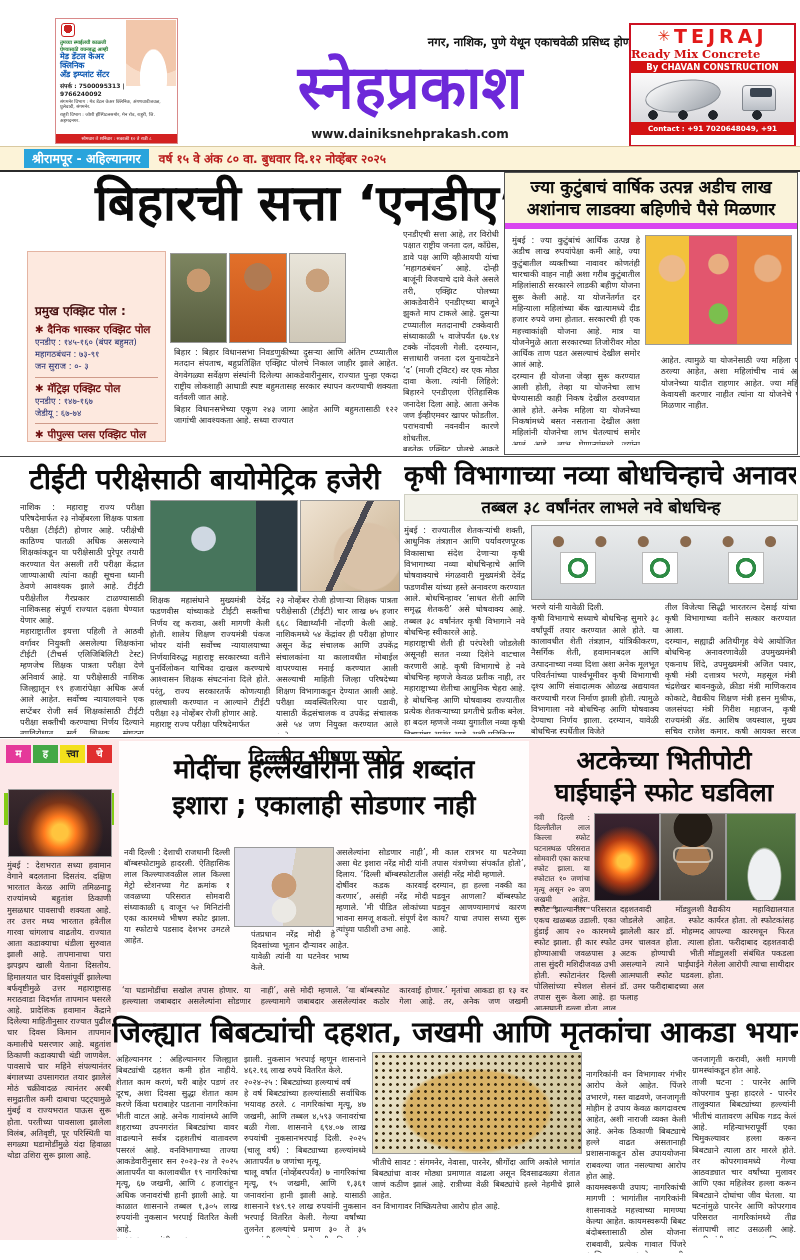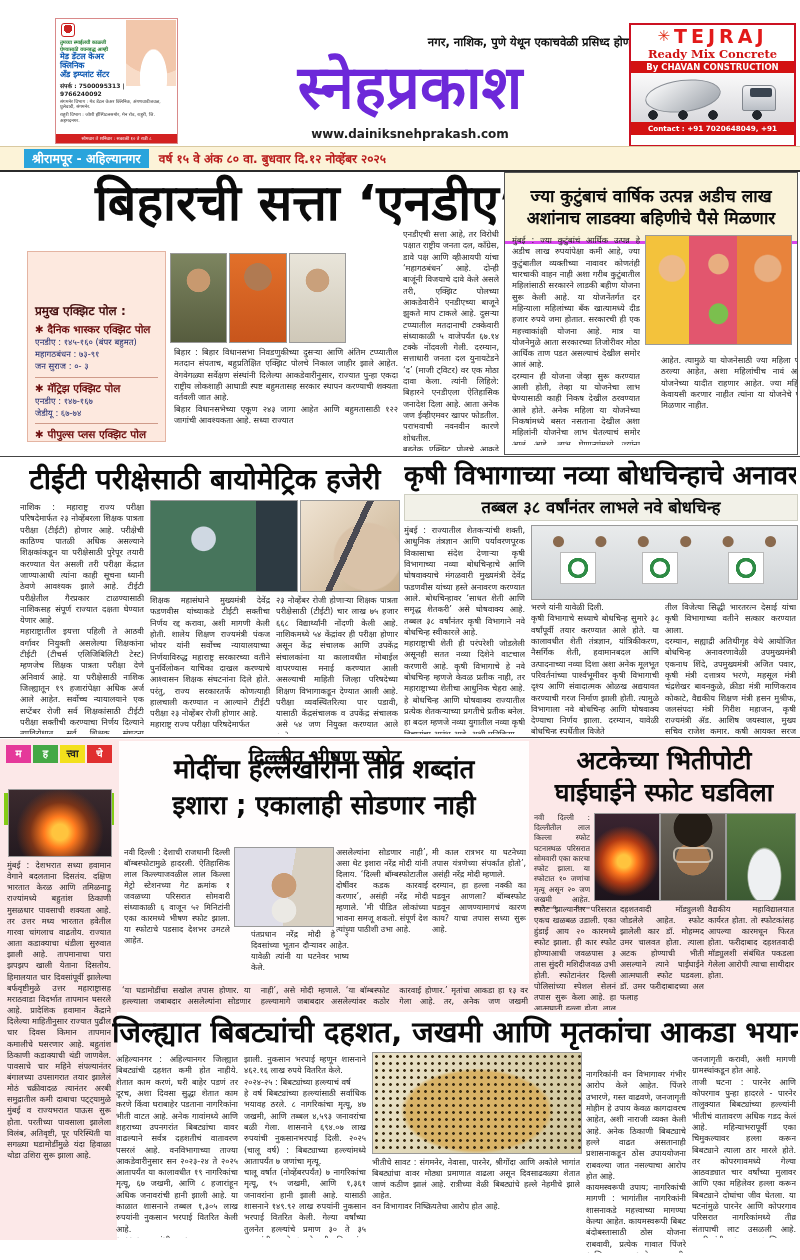--- a/index.html
+++ b/index.html
@@ -29,21 +29,21 @@
            font-weight:700;color:#111;}
   .title{position:absolute;left:185px;top:48px;width:450px;text-align:center;font-size:60px;
          line-height:78px;font-weight:900;color:#6d28d9;white-space:nowrap;}
   .site{position:absolute;left:295px;top:127px;width:230px;text-align:center;font-size:12px;
         font-weight:700;color:#222;}
   .tejraj{position:absolute;left:629px;top:23px;width:163px;height:120px;border:2px solid #cc1122;
           background:#fff;overflow:hidden;}
   .tj-row1{display:flex;align-items:center;justify-content:center;gap:4px;height:22px;}
   .tj-sun{color:#e03018;font-size:15px;}
   .tj-name{color:#e21a1a;font-weight:900;font-size:19px;letter-spacing:4px;}
-  .tj-line2{text-align:center;color:#d01414;font-weight:700;font-size:11.5px;
+  .tj-line2{text-align:left;color:#d01414;font-weight:700;font-size:11.5px;
             font-family:"DejaVu Serif",serif;}
   .tj-band{background:#d31212;color:#fff;font-weight:800;font-size:8.5px;text-align:center;
            height:12px;line-height:12px;}
   .tj-truck{position:relative;height:49px;background:linear-gradient(#fafafa,#d9d9dd);}
   .t-drum{position:absolute;left:14px;top:7px;width:74px;height:30px;border-radius:50%;
           transform:rotate(-7deg);background:linear-gradient(150deg,#ffffff,#9aa0a8);
           border:1px solid #8a8f96;}
   .t-cab{position:absolute;right:18px;top:12px;width:32px;height:24px;border-radius:4px 6px 2px 2px;
          background:linear-gradient(#f2f2f4,#b9bec5);border:1px solid #82878e;}
   .t-win{position:absolute;right:22px;top:15px;width:22px;height:9px;background:#3a4450;border-radius:2px;}
@@ -74,21 +74,21 @@
   .pol{flex:1;border:1px solid #999;}
   .pol1{background:radial-gradient(circle at 50% 30%,#c8996f 0 17%,transparent 18%),
         linear-gradient(#7d8560,#565c3e);}
   .pol2{background:radial-gradient(circle at 50% 26%,#b07a52 0 19%,transparent 20%),
         linear-gradient(#e2702a,#c8551c);}
   .pol3{background:radial-gradient(circle at 50% 30%,#c9a07b 0 17%,transparent 18%),
         linear-gradient(#e9e5da,#cfc8b8);}
   
   .ladki{position:absolute;left:504px;top:172px;width:292px;height:281px;border:1px solid #555;
          background:#fff;overflow:hidden;}
-  .ladki-head{background:#faf3da;border-bottom:3px solid #d946ef;padding:12px 2px;
+  .ladki-head{background:#faf3da;border-bottom:6px solid #d946ef;padding:3px 2px;
               font-size:17px;line-height:1.3;font-weight:900;text-align:center;color:#0d0d0d;}
   .women{background:
      radial-gradient(ellipse at 50% 72%,#7bbf4e 0 9%,transparent 10%),
      radial-gradient(circle at 18% 30%,#edb98a 0 9%,transparent 10%),
      radial-gradient(circle at 50% 26%,#e8ae80 0 9%,transparent 10%),
      radial-gradient(circle at 84% 30%,#e8ae80 0 9%,transparent 10%),
      linear-gradient(90deg,#f3c23c 0 30%,#e2566e 30% 63%,#e8833c 63%);}
   
   .classroom{background:
      radial-gradient(circle at 36% 42%,#cfd8e2 0 11%,transparent 12%),

